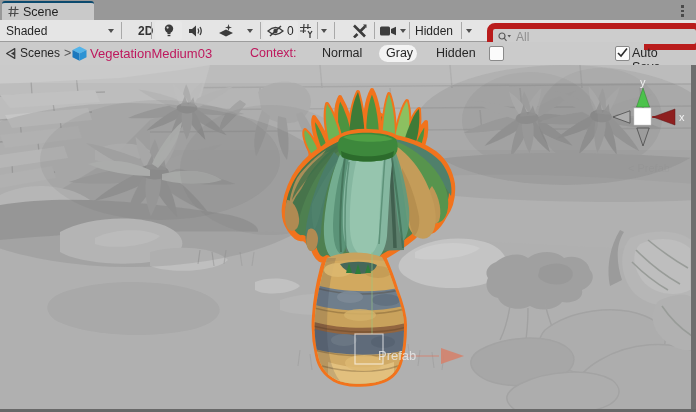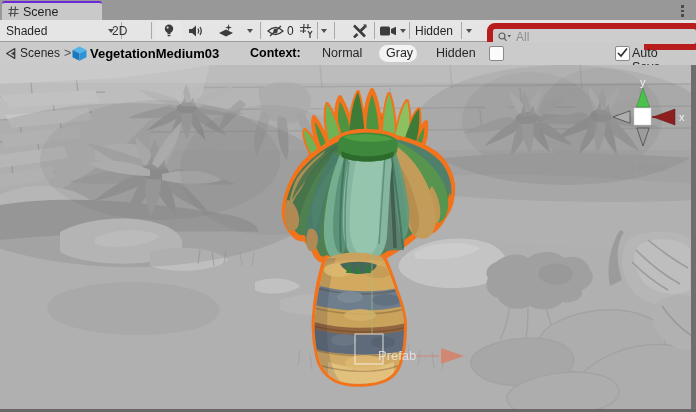--- a/index.html
+++ b/index.html
@@ -1,30 +1,30 @@
 <!DOCTYPE html>
 <html><head>
 <meta charset="utf-8">
 <style>
   html,body{margin:0;padding:0;}
   body{width:696px;height:412px;overflow:hidden;font-family:"Liberation Sans",sans-serif;position:relative;background:#C9C9C9;}
   .tabbar{position:absolute;left:0;top:0;width:696px;height:20px;background:#989898;}
-  .tab{position:absolute;left:2px;top:1px;width:100px;height:17px;background:#C9C9C9;border-top:2px solid #6d28d9;border-radius:3px 3px 0 0;}
+  .tab{position:absolute;left:2px;top:1px;width:92px;height:17px;background:#C9C9C9;border-top:2px solid #0c4a6e;border-radius:3px 3px 0 0;}
   .tab .txt{position:absolute;left:21px;top:2px;font-size:12.5px;color:#1e1e1e;}
   .kebab{position:absolute;left:681px;top:5px;width:3px;}
   .kebab i{display:block;width:2.5px;height:2.5px;background:#4a4a4a;margin-bottom:2px;}
   .toolbar{position:absolute;left:0;top:20px;width:696px;height:21px;background:#e5e5e5;border-bottom:1px solid #9c9c9c;}
   .crumbs{position:absolute;left:0;top:42px;width:644px;height:23px;background:#CBCBCB;}
   .scene{position:absolute;left:0;top:65px;width:696px;height:347px;background:#AFAFAF;}
   .lbl{position:absolute;font-size:12px;color:#262626;top:4px;}
   .sep{position:absolute;top:2px;width:1px;height:17px;background:#a9a9a9;}
   .btn-on{position:absolute;top:1px;height:19px;background:#E8E8E8;border-radius:2px;}
   .arr{position:absolute;width:0;height:0;border-left:3.5px solid transparent;border-right:3.5px solid transparent;border-top:4.5px solid #4f4f4f;top:9px;}
   .clbl{position:absolute;font-size:12.5px;color:#262626;top:4px;}
-  .cbold{font-weight:bold;color:#000000;}
+  .cbold{font-weight:normal;color:#be185d;}
   .pill{position:absolute;left:379px;top:3px;width:38px;height:17px;background:#F3F3F3;border-radius:8.5px;}
   .chk{position:absolute;top:4px;width:13px;height:13px;background:#FbFbFb;border:1px solid #8a8a8a;border-radius:2px;}
 </style>
 </head>
 <body>
   <div class="tabbar">
     <div class="tab">
       <svg style="position:absolute;left:6px;top:3px" width="11" height="11" viewBox="0 0 11 11">
         <g stroke="#4a4a4a" stroke-width="1.2" fill="none">
           <path d="M3.5 0.5 L2.5 10.5 M7.5 0.5 L6.5 10.5 M0.5 3.5 L10.5 3.5 M0.5 7.5 L10.5 7.5"></path>
@@ -36,21 +36,21 @@
       <i></i>
       <i></i>
       <i></i>
     </div>
   </div>
 
   <div class="toolbar">
     <span class="lbl" style="left:6px">Shaded</span>
     <span class="arr" style="left:108px"></span>
     <span class="sep" style="left:121px"></span>
-    <span class="lbl" style="left:112px;font-weight:normal;color:#333">2D</span>
+    <span class="lbl" style="left:138px;font-weight:bold;color:#333">2D</span>
     <span class="sep" style="left:151px"></span>
     <span class="btn-on" style="left:155px;width:27px"></span>
     <svg style="position:absolute;left:163px;top:4px" width="12" height="14" viewBox="0 0 12 14">
       <circle cx="6" cy="4.8" r="4.2" fill="#3c3c3c"></circle>
       <path d="M4.2,8.6 L7.8,8.6 L7.4,10 L4.6,10 Z" fill="#3c3c3c"></path>
       <rect x="4.6" y="10.8" width="2.8" height="1.4" fill="#3c3c3c"></rect>
       <circle cx="4.6" cy="3.6" r="1.1" fill="#d8d8d8"></circle>
     </svg>
     <svg style="position:absolute;left:189px;top:5px" width="15" height="12" viewBox="0 0 15 12">
       <polygon points="0,4 3,4 7,0.5 7,11.5 3,8 0,8" fill="#3c3c3c"></polygon>

